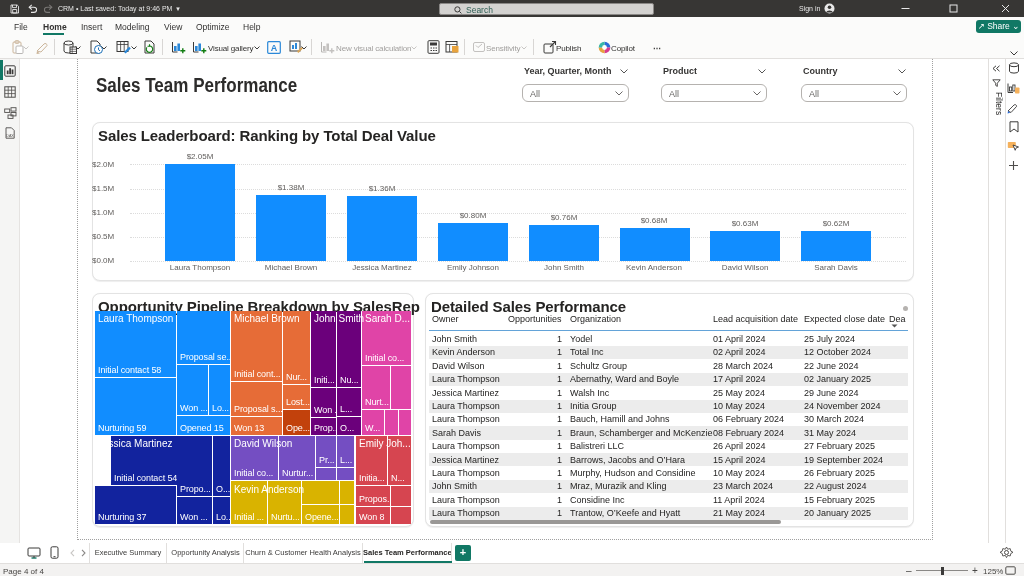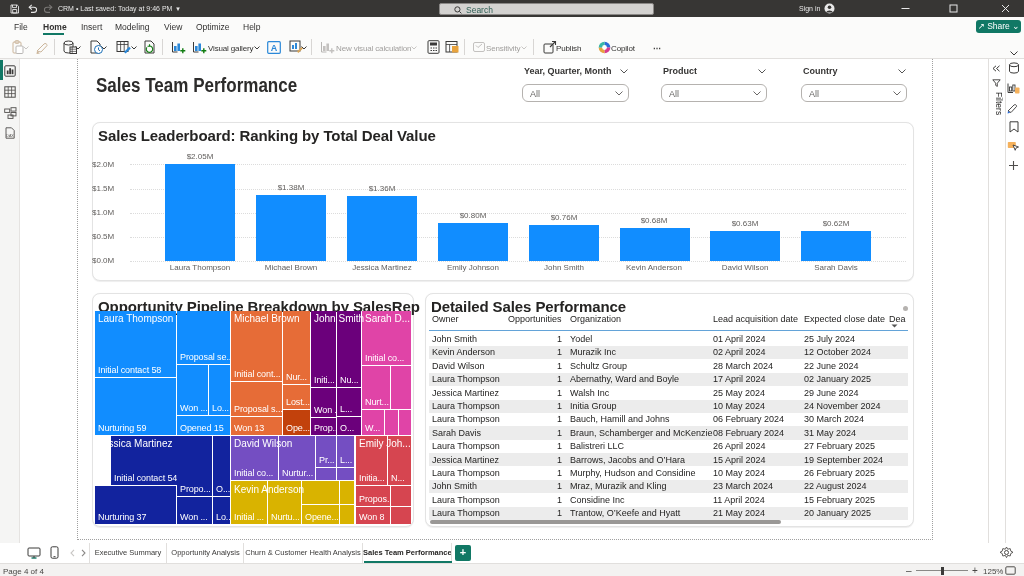--- a/index.html
+++ b/index.html
@@ -502,21 +502,21 @@
 <div class="trow" style="top:332.5px;height:13.4px;">
     <span class="c1">John Smith</span>
     <span class="c2">1</span>
     <span class="c3">Yodel</span>
     <span class="c4">01 April 2024</span>
     <span class="c5">25 July 2024</span>
   </div>
 <div class="trow" style="top:345.9px;height:13.4px;background:#ececec;">
     <span class="c1">Kevin Anderson</span>
     <span class="c2">1</span>
-    <span class="c3">Murazik Inc</span>
+    <span class="c3">Total Inc</span>
     <span class="c4">02 April 2024</span>
     <span class="c5">12 October 2024</span>
   </div>
 <div class="trow" style="top:359.3px;height:13.4px;">
     <span class="c1">David Wilson</span>
     <span class="c2">1</span>
     <span class="c3">Schultz Group</span>
     <span class="c4">28 March 2024</span>
     <span class="c5">22 June 2024</span>
   </div>

